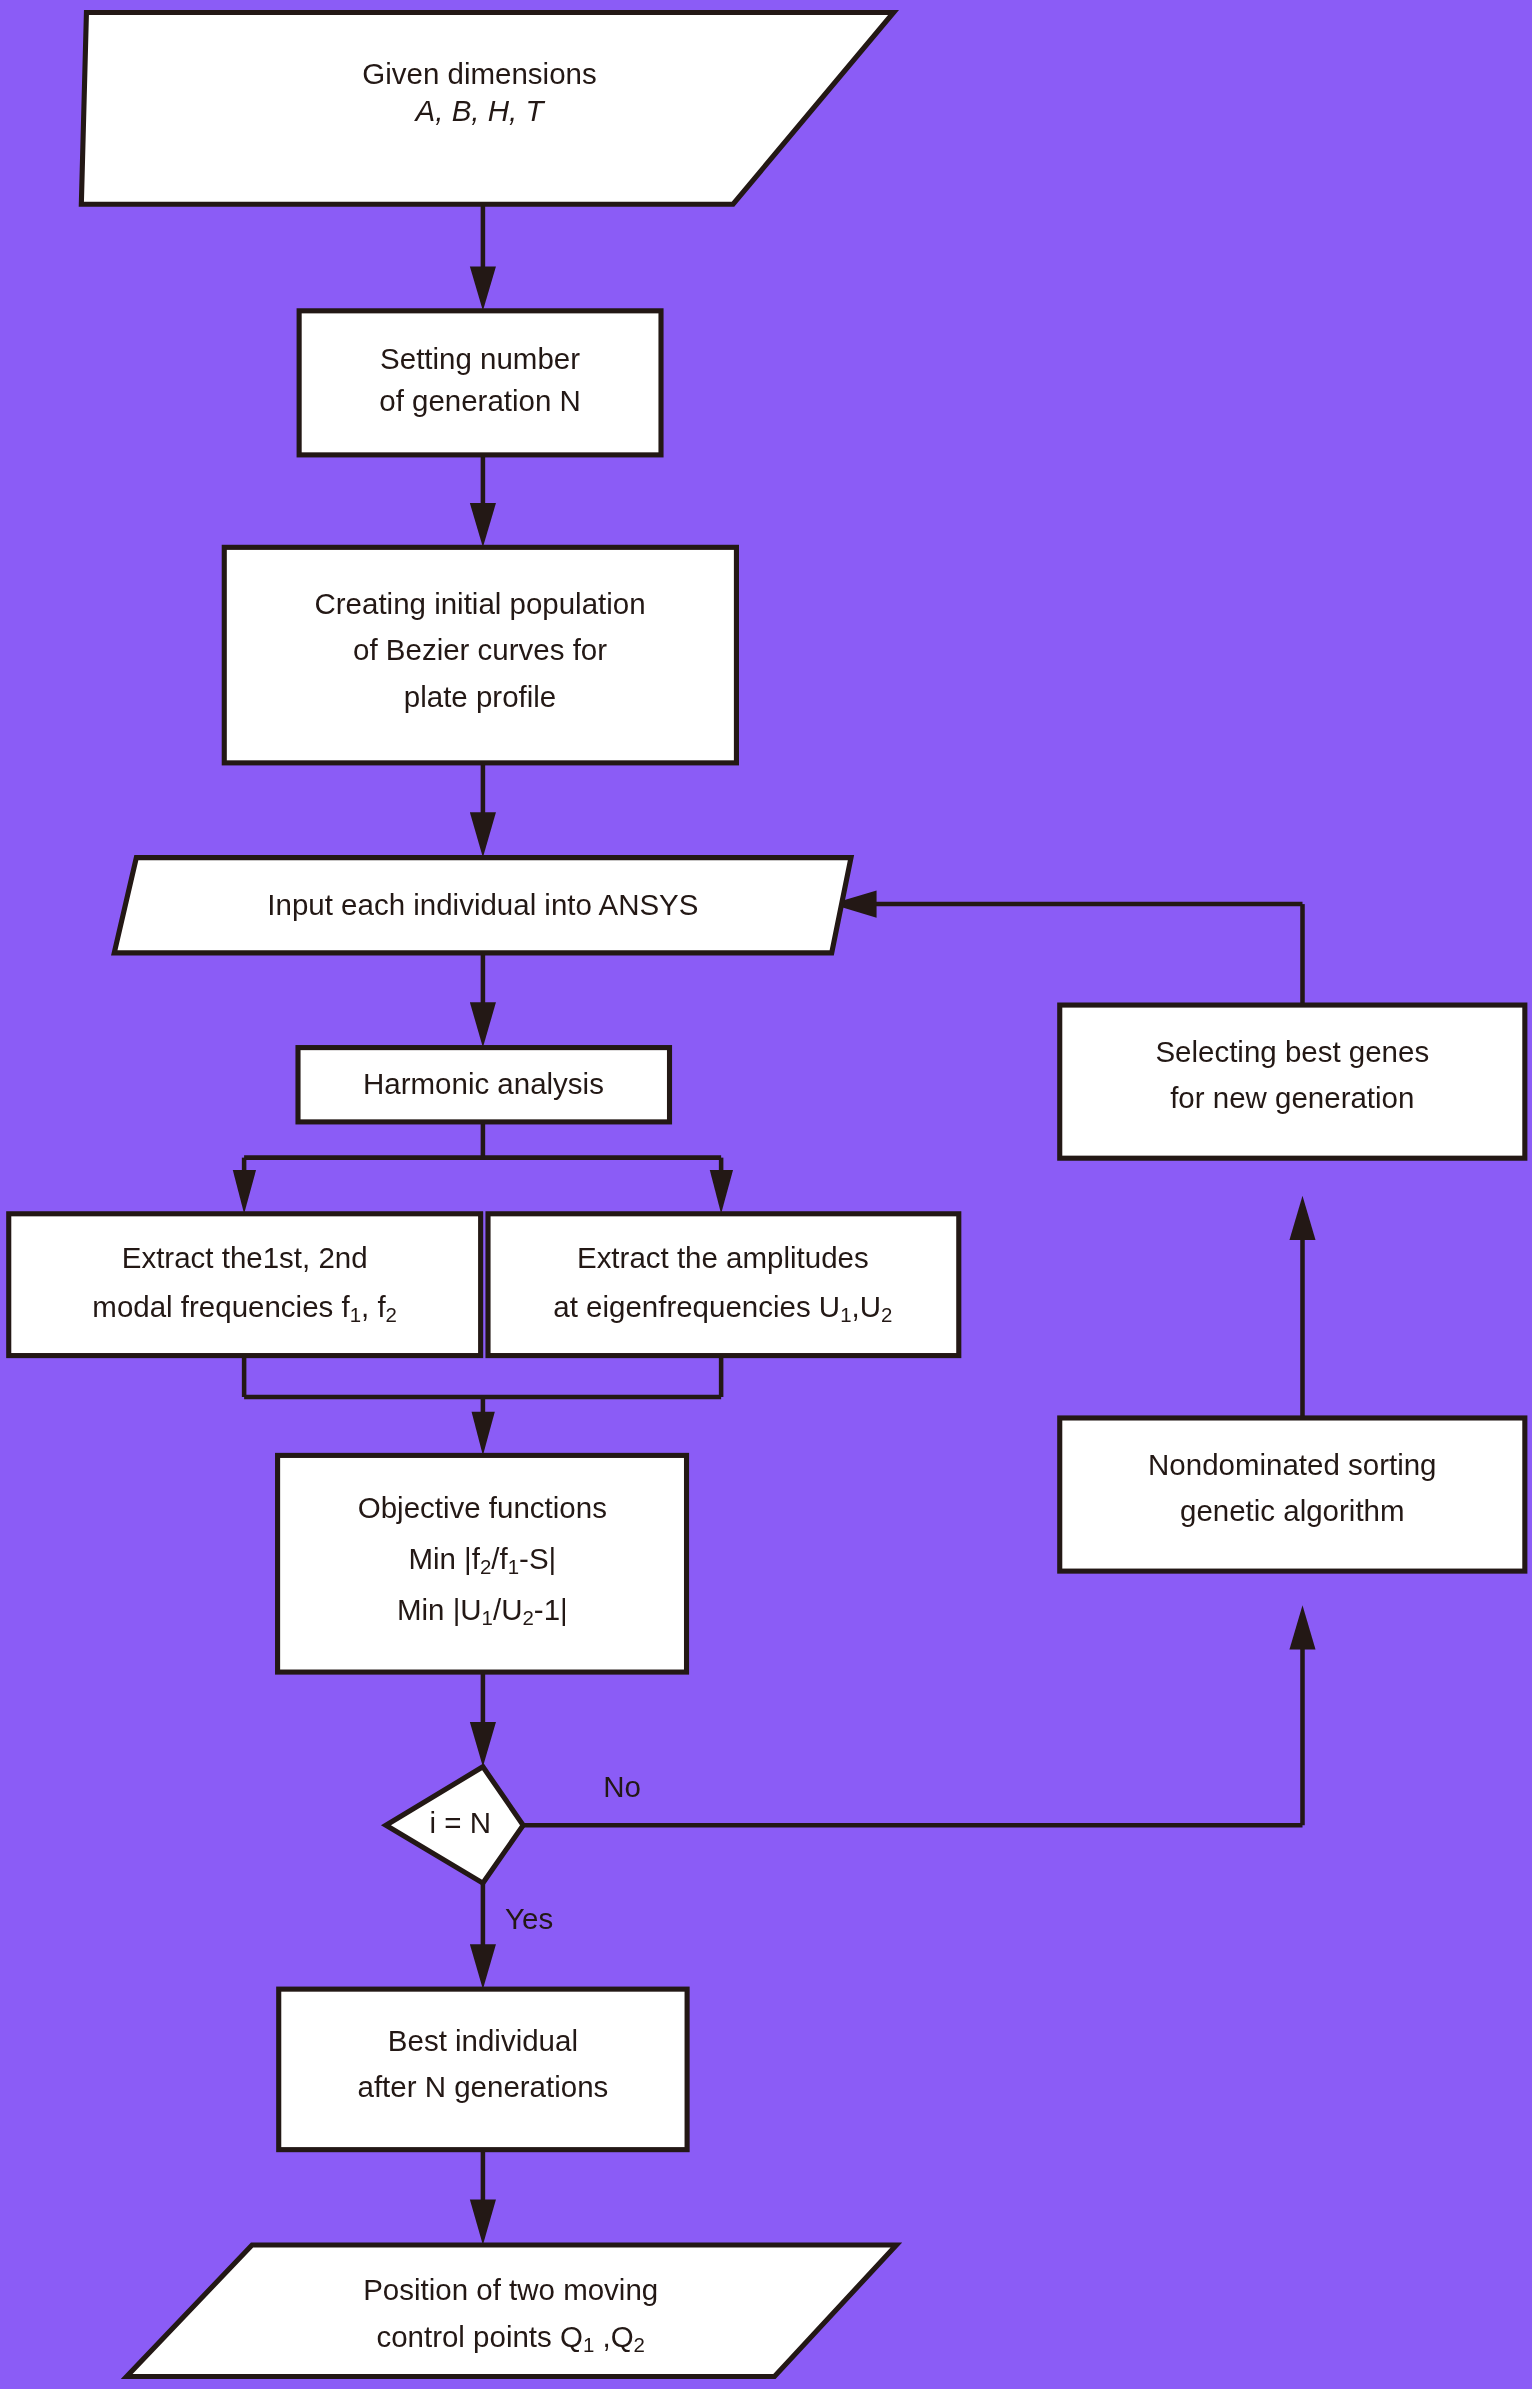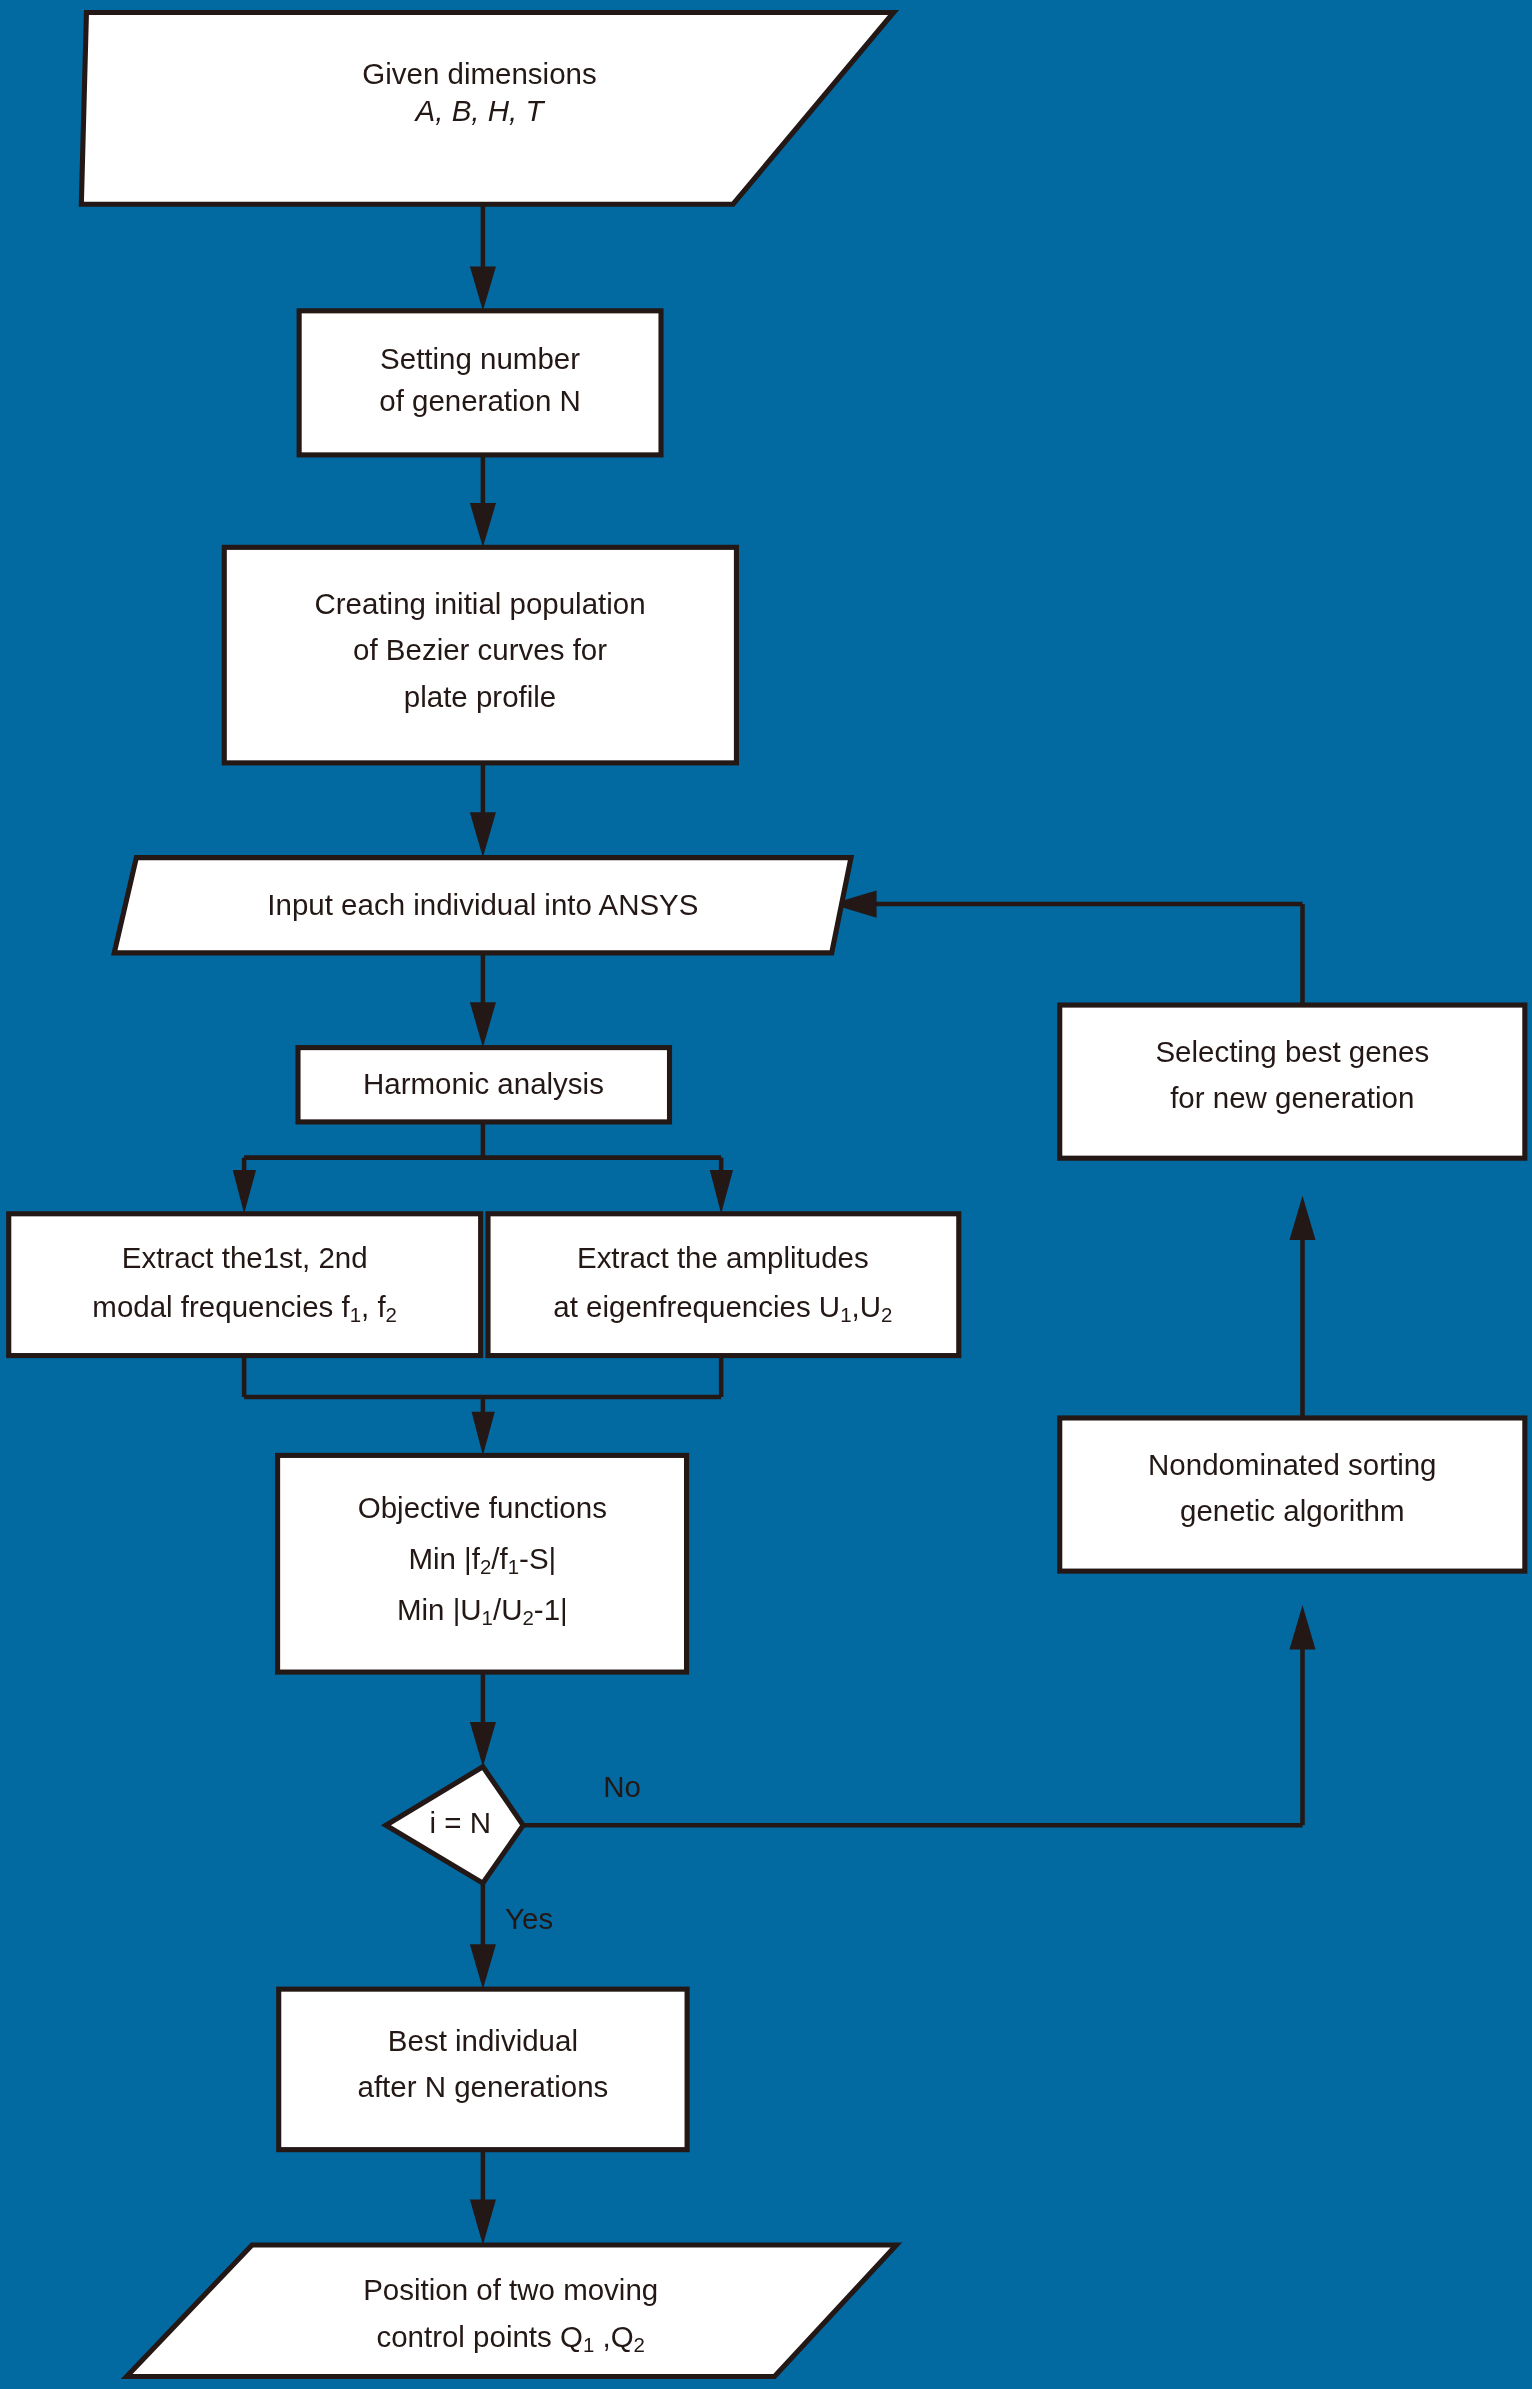--- a/index.html
+++ b/index.html
@@ -5,21 +5,21 @@
 <style>
   html, body {
     margin: 0;
     padding: 0;
     background: #ffffff;
   }
   #flowchart-root {
     position: relative;
     width: 1533px;
     height: 2389px;
-    background: #0369a1;
+    background: #8b5cf6;
     font-family: "Liberation Sans", sans-serif;
   }
   svg#flow-svg {
     position: absolute;
     top: 0;
     left: 0;
     width: 1533px;
     height: 2389px;
     display: block;
   }

